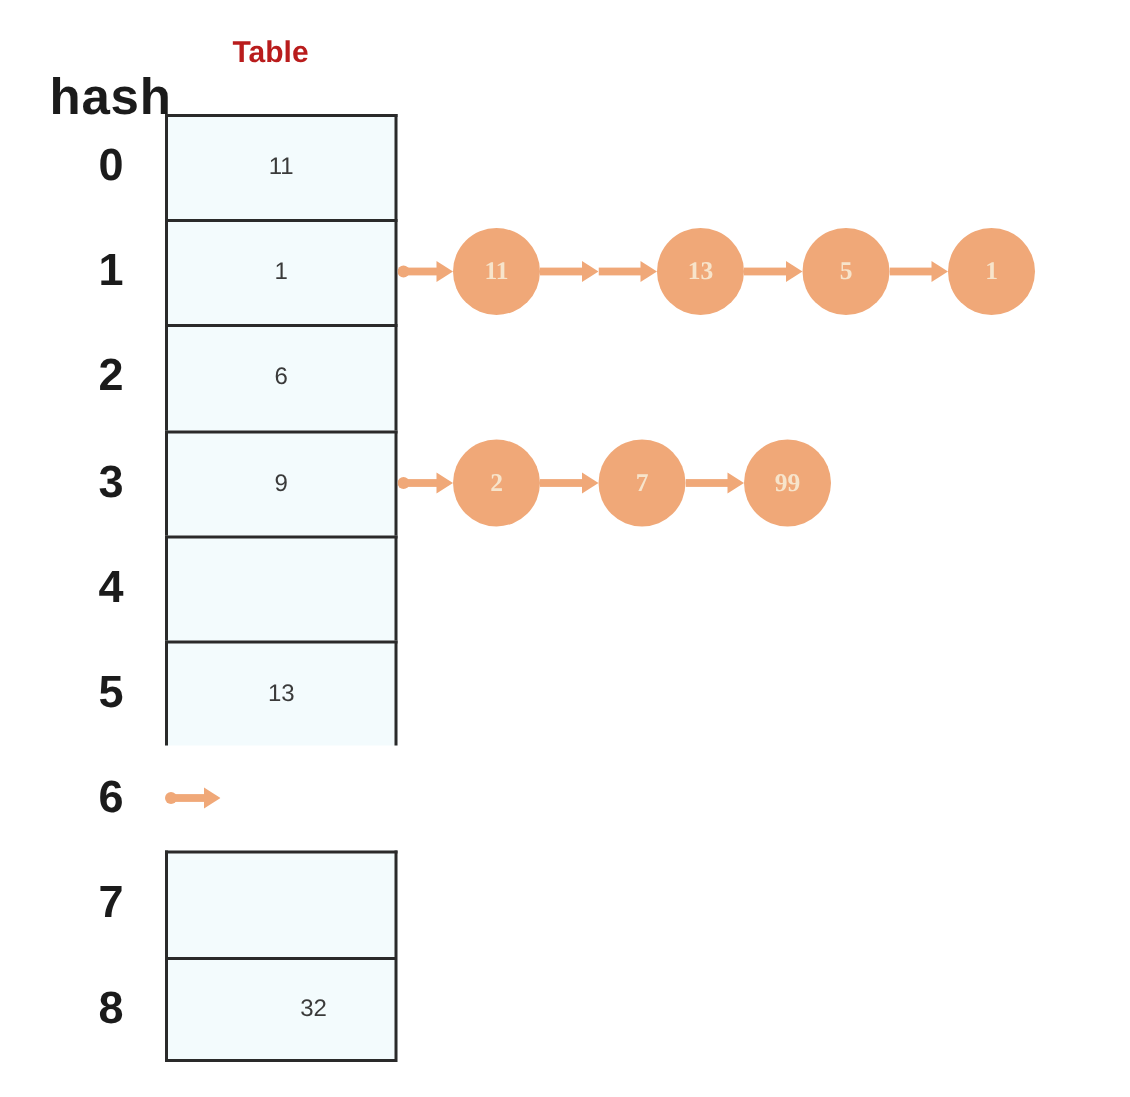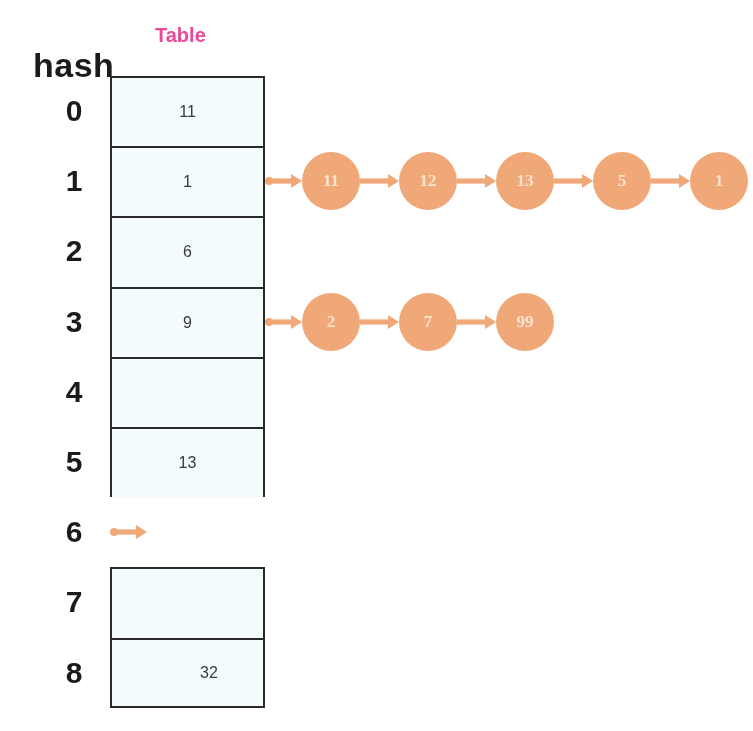--- a/index.html
+++ b/index.html
@@ -30,21 +30,21 @@
     color: var(--label);
     letter-spacing: 0.5px;
     margin-top: 40px;
   }
   .table-label {
     position: absolute;
     left: 155px;
     top: 24px;
     font-size: 20px;
     font-weight: 600;
-    color: #ec4899;
+    color: #b91c1c;
   }
   .grid {
     position: absolute;
     left: 38px;
     top: 76px;
   }
   .row {
     display: flex;
     align-items: stretch;
     height: 70.2px;
@@ -120,21 +120,20 @@
     <path d="M26 1 L37 8 L26 15 Z" fill="currentColor"></path>
   </svg>
 
   <div class="node">11</div>
 
   <svg class="arrow-svg" width="39" height="16" viewBox="0 0 39 16">
     <rect x="0" y="5.4" width="29" height="5.2" fill="currentColor"></rect>
     <path d="M28 1 L39 8 L28 15 Z" fill="currentColor"></path>
   </svg>
 
-  <div class="node">12</div>
 
   <svg class="arrow-svg" width="39" height="16" viewBox="0 0 39 16">
     <rect x="0" y="5.4" width="29" height="5.2" fill="currentColor"></rect>
     <path d="M28 1 L39 8 L28 15 Z" fill="currentColor"></path>
   </svg>
 
   <div class="node">13</div>
 
   <svg class="arrow-svg" width="39" height="16" viewBox="0 0 39 16">
     <rect x="0" y="5.4" width="29" height="5.2" fill="currentColor"></rect>

